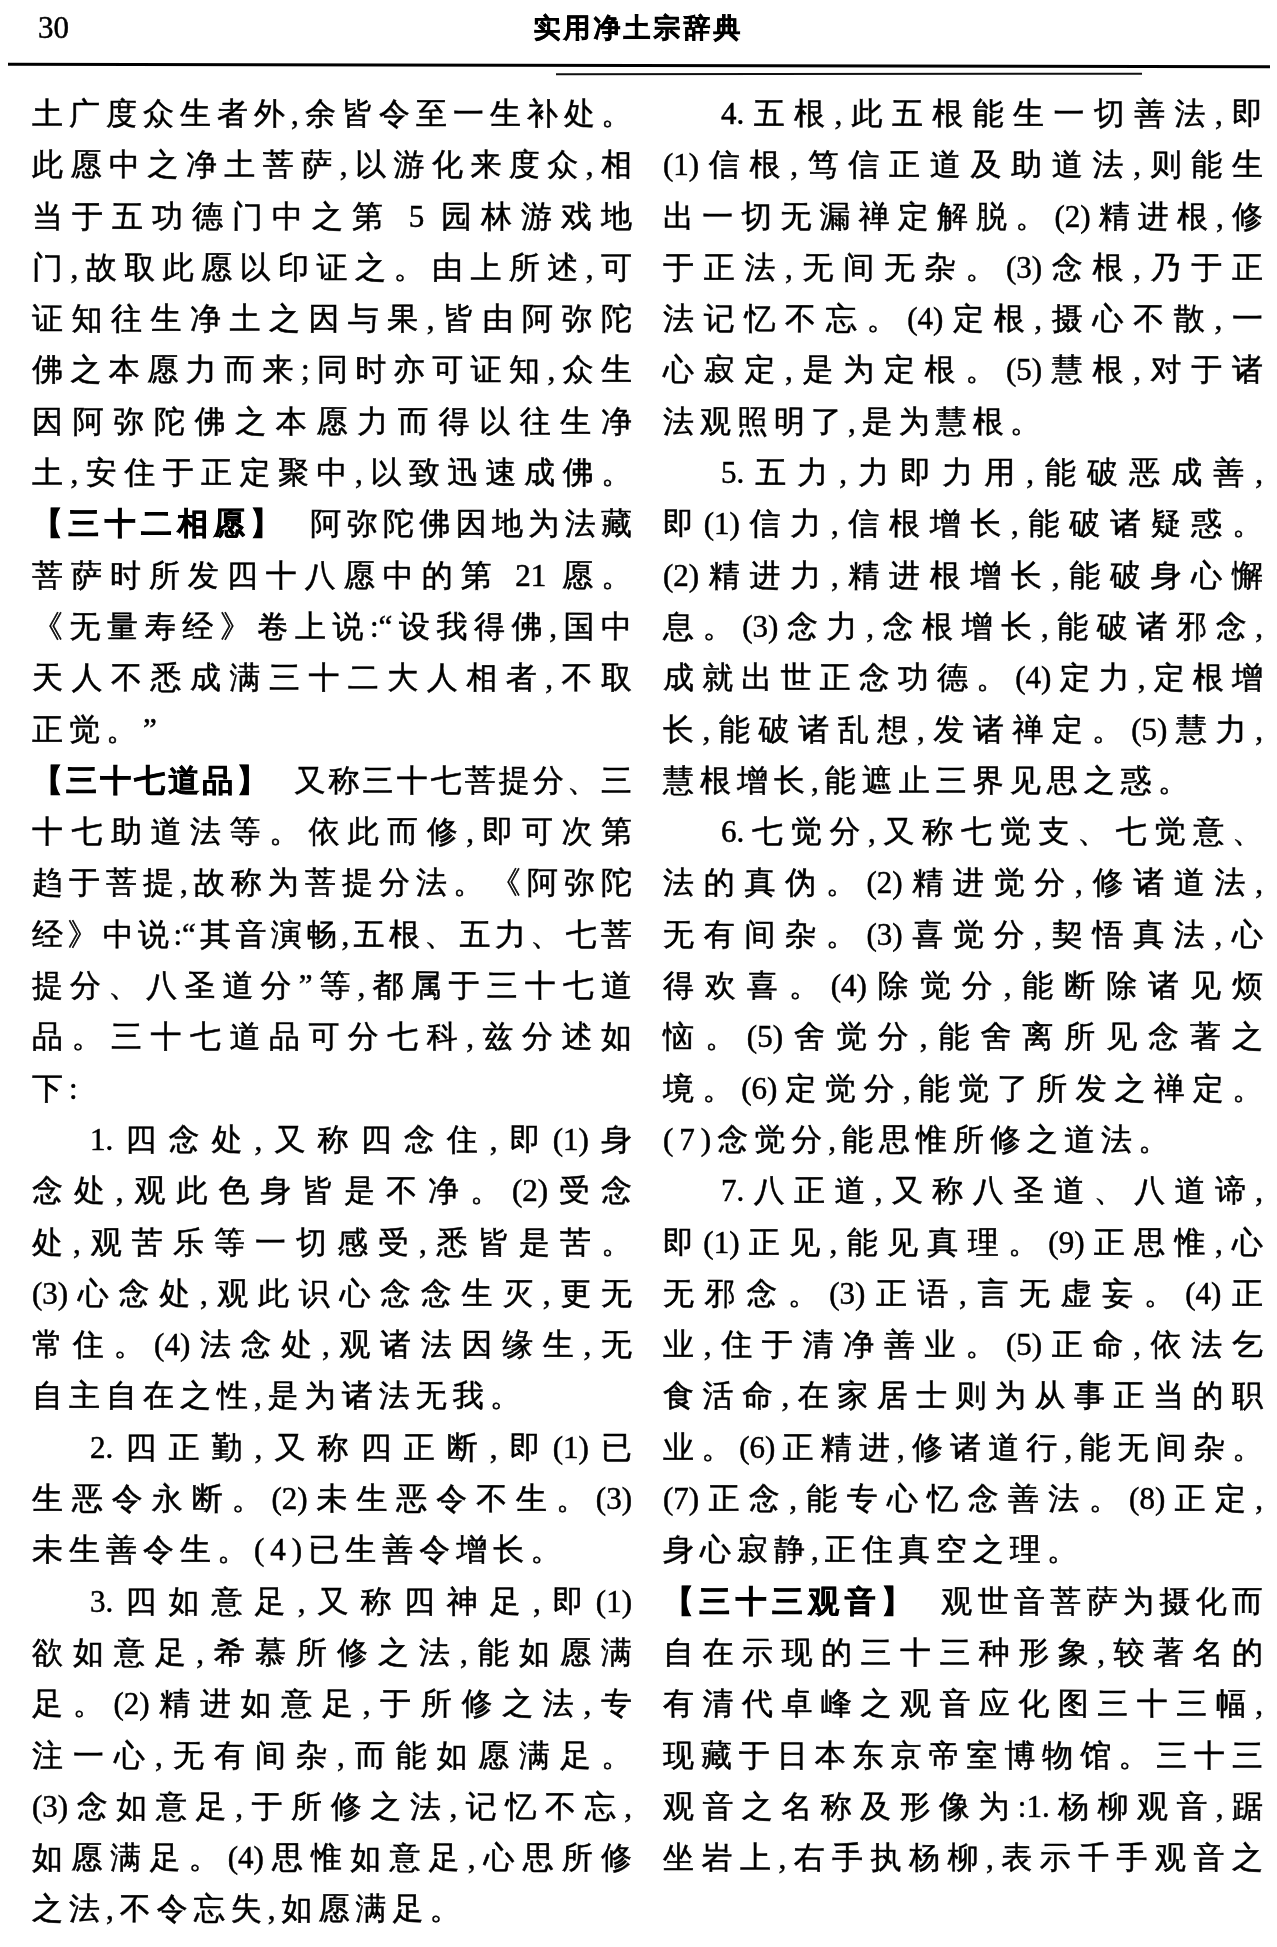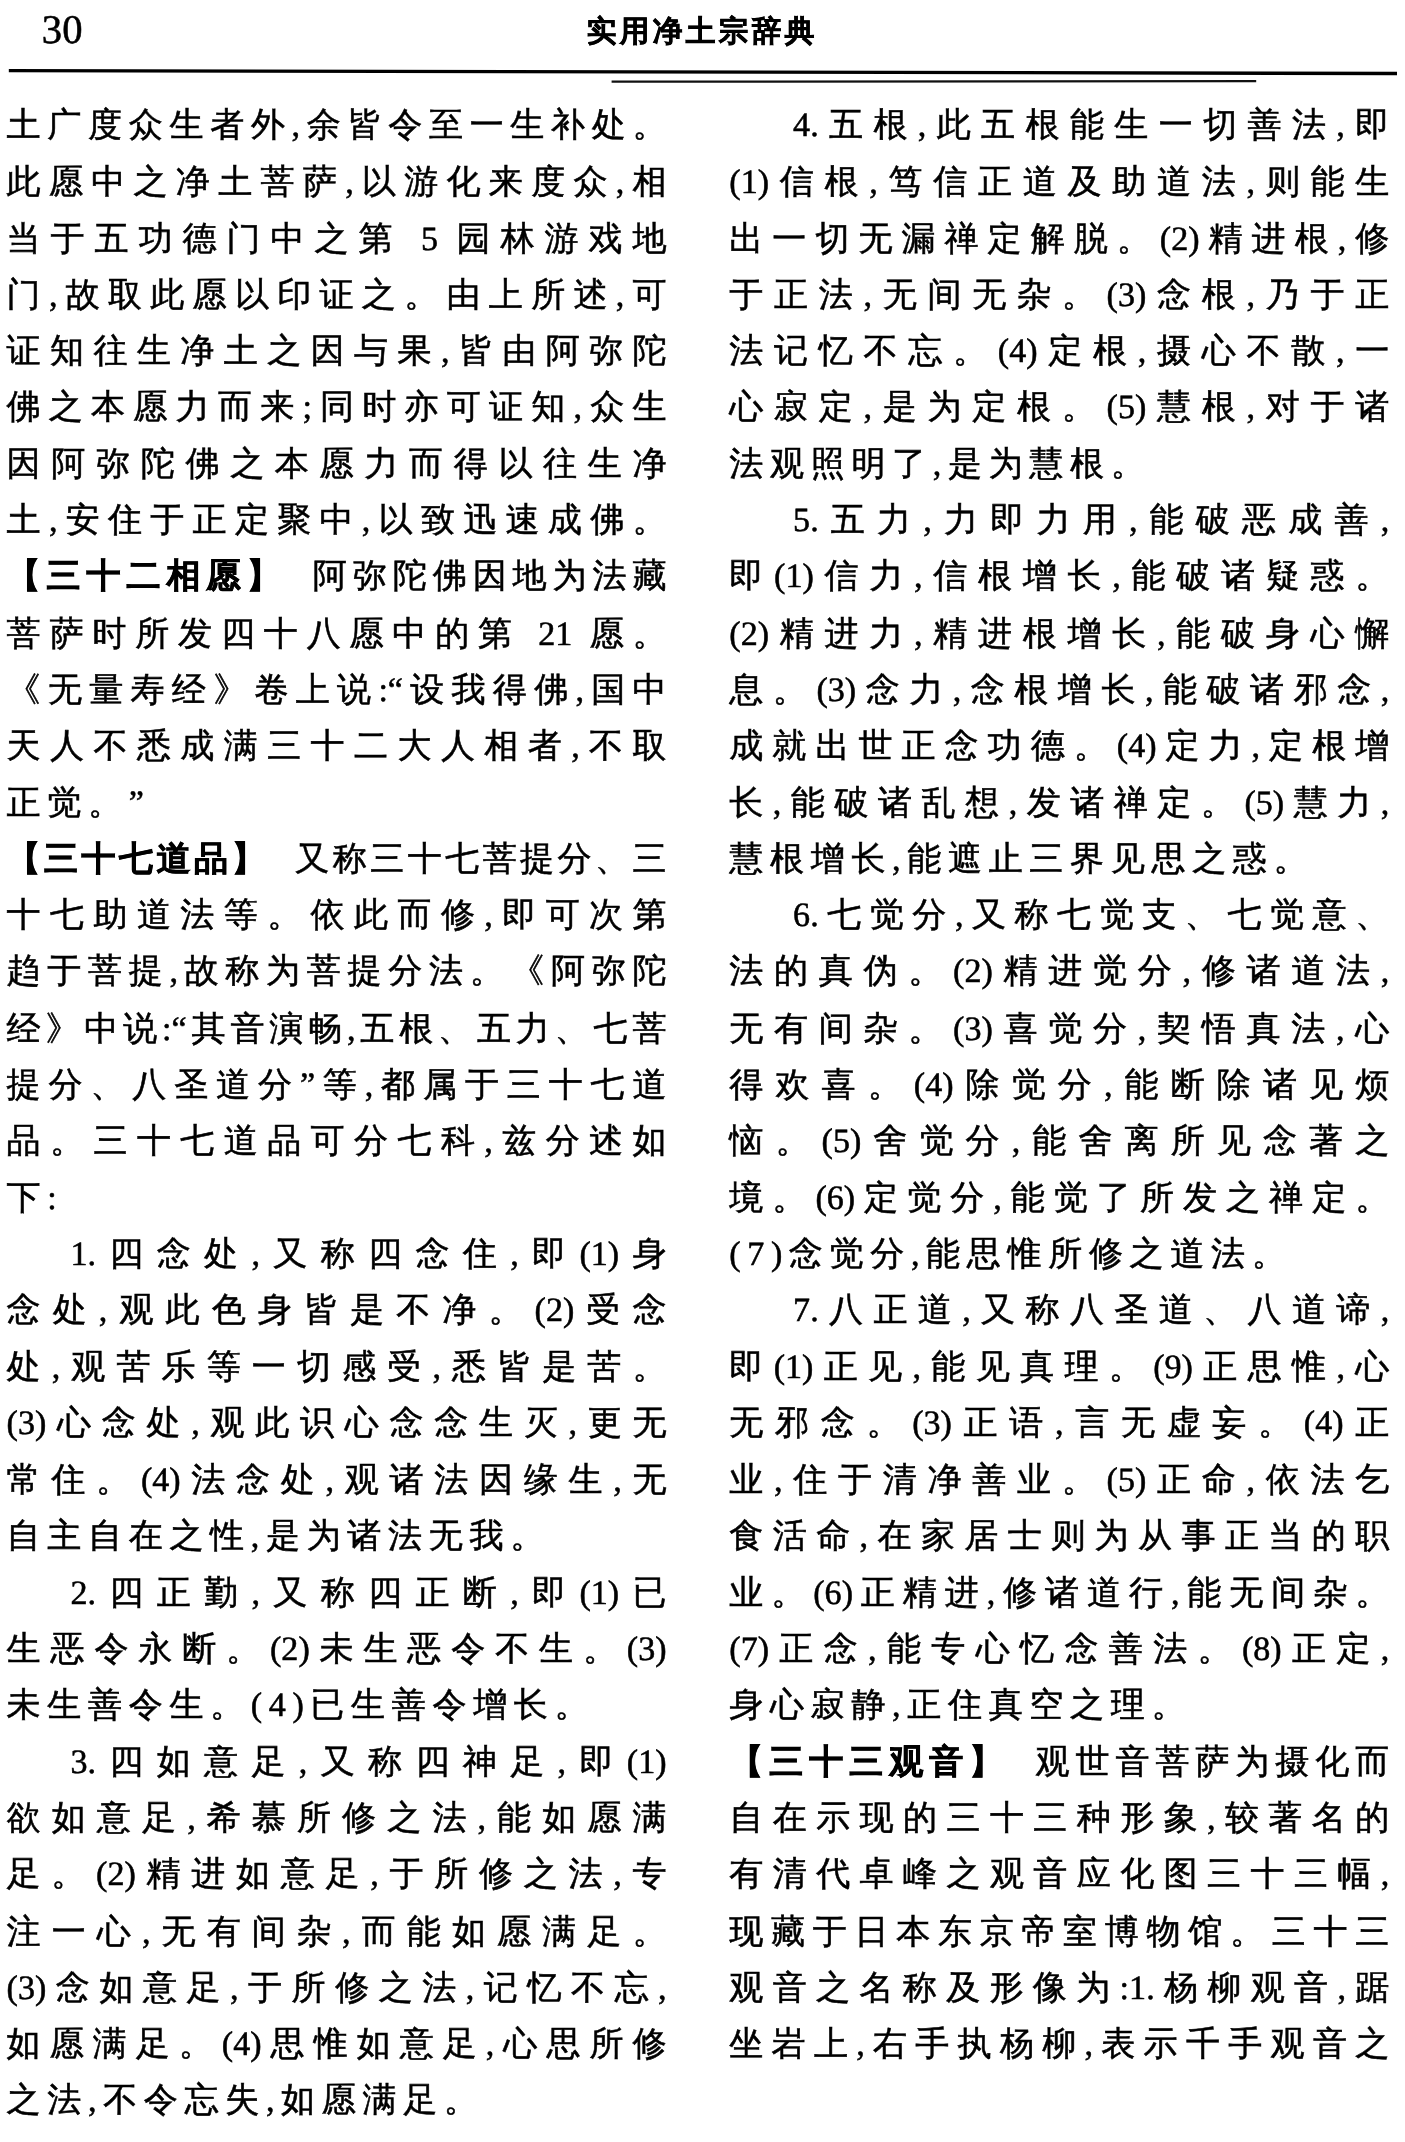--- a/index.html
+++ b/index.html
@@ -11,21 +11,21 @@
     background: #ffffff;
     color: #000000;
     font-family: "Liberation Serif", "DejaVu Serif", serif;
     overflow: hidden;
     -webkit-text-stroke: 0.5px currentColor;
   }
   .page-number {
     position: absolute;
     left: 38px;
     top: 6px;
-    font-size: 37px;
+    font-size: 31px;
     line-height: 44px;
   }
   .page-title {
     position: absolute;
     left: 0;
     right: 0;
     top: 6px;
     text-align: center;
     font-size: 27px;
     line-height: 44px;
@@ -48,21 +48,21 @@
     width: 586px;
     height: 2px;
     background: #111;
     transform: rotate(-0.05deg);
   }
   .col {
     position: absolute;
     top: 88px;
     width: 600px;
   }
-  #col-left  { left: 6px; }
+  #col-left  { left: 32px; }
   #col-right { left: 663px; }
   .line {
     height: 51.3px;
     line-height: 51.3px;
     font-size: 31px;
     text-align: justify;
   }
   .line.fill {
     text-align: justify;
     text-align-last: justify;

